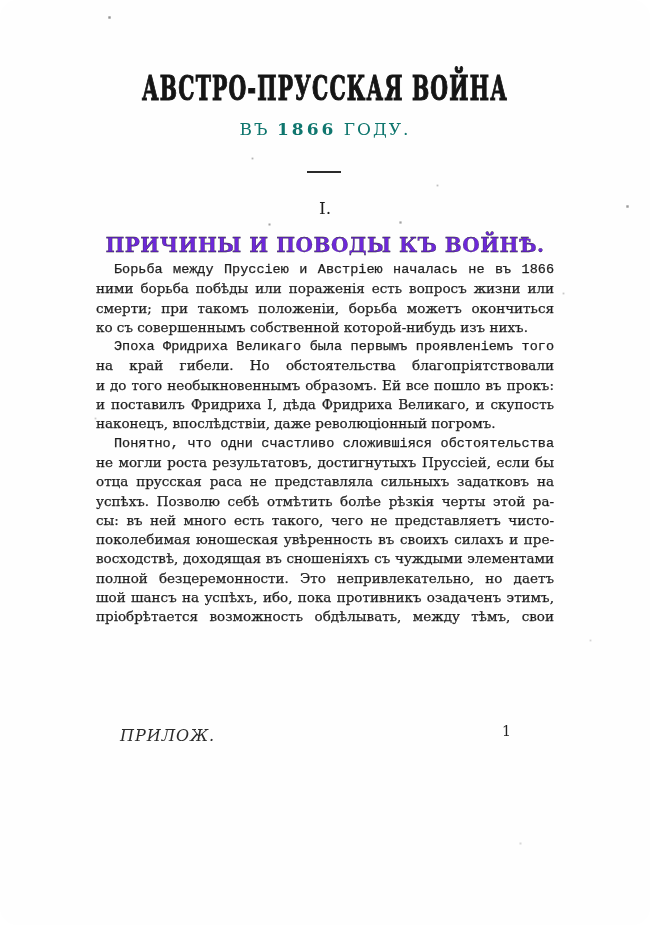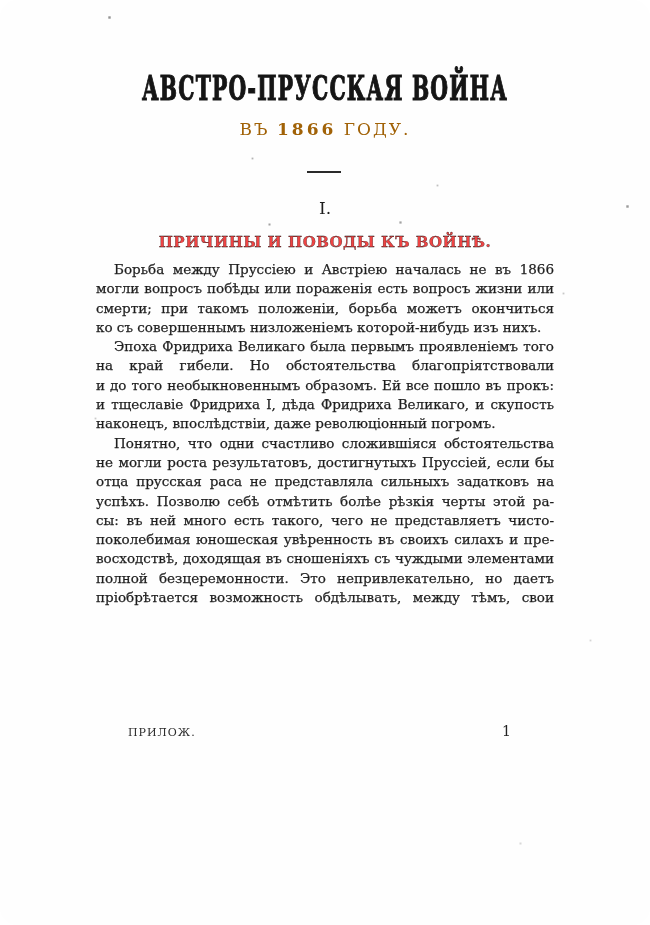--- a/index.html
+++ b/index.html
@@ -36,21 +36,21 @@
     white-space: nowrap;
   }
   .book-subtitle {
     position: absolute;
     top: 119px;
     left: 0;
     width: 650px;
     text-align: center;
     font-size: 17px;
     letter-spacing: 2px;
-    color: #a16207;
+    color: #0f766e;
     white-space: nowrap;
   }
   .book-subtitle .year {
     font-weight: bold;
     letter-spacing: 3px;
   }
   .divider-rule {
     position: absolute;
     top: 171px;
     left: 307px;
@@ -67,23 +67,23 @@
     font-size: 17px;
     color: #1d1d1d;
   }
   .chapter-heading {
     position: absolute;
     top: 233px;
     left: 0;
     width: 650px;
     text-align: center;
     font-weight: bold;
-    font-size: 15px;
+    font-size: 20px;
     letter-spacing: 0.5px;
-    color: #ef4444;
+    color: #6d28d9;
     -webkit-text-stroke: 0.3px #171717;
     white-space: nowrap;
   }
 
   
   .body-text {
     position: absolute;
     top: 260px;
     left: 96px;
     width: 458px;
@@ -97,31 +97,33 @@
     overflow: hidden;
     text-align: justify;
     text-align-last: justify;
     white-space: normal;
   }
   .line.last {
     text-align-last: left;
   }
   .line.first {
     text-indent: 18px;
+    font-family: Liberation Mono, monospace;
   }
 
   
   .printers-signature {
     position: absolute;
     top: 726px;
-    left: 128px;
-    font-size: 11px;
+    left: 120px;
+    font-size: 16px;
     letter-spacing: 1px;
     text-transform: uppercase;
     color: #2b2b2b;
+    font-style: italic;
   }
   .page-number {
     position: absolute;
     top: 723px;
     left: 502px;
     font-size: 14px;
     color: #222222;
   }
 
   
@@ -158,40 +160,41 @@
 
   <div class="divider-rule"></div>
 
   <div class="chapter-number">I.</div>
 
   <div class="chapter-heading">ПРИЧИНЫ И ПОВОДЫ КЪ ВОЙНѢ.</div>
 
   <div class="body-text" style="color: rgb(31, 31, 31);">
       <div class="paragraph">
         <div class="line first">Борьба между Пруссіею и Австріею началась не въ 1866</div>
-        <div class="line">могли вопросъ побѣды или пораженія есть вопросъ жизни или</div>
+        <div class="line">ними борьба побѣды или пораженія есть вопросъ жизни или</div>
         <div class="line">смерти; при такомъ положеніи, борьба можетъ окончиться толь-</div>
-        <div class="line last">ко съ совершеннымъ низложеніемъ которой-нибудь изъ нихъ.</div>
+        <div class="line last">ко съ совершеннымъ собственной которой-нибудь изъ нихъ.</div>
       </div>
       <div class="paragraph">
         <div class="line first">Эпоха Фридриха Великаго была первымъ проявленіемъ того</div>
         <div class="line">на край гибели. Но обстоятельства благопріятствовали Пруссіи</div>
         <div class="line">и до того необыкновеннымъ образомъ. Ей все пошло въ прокъ:</div>
-        <div class="line">и тщеславіе Фридриха I, дѣда Фридриха Великаго, и скупость</div>
+        <div class="line">и поставилъ Фридриха I, дѣда Фридриха Великаго, и скупость</div>
         <div class="line last">наконецъ, впослѣдствіи, даже революціонный погромъ.</div>
       </div>
       <div class="paragraph">
         <div class="line first">Понятно, что одни счастливо сложившіяся обстоятельства</div>
         <div class="line">не могли роста результатовъ, достигнутыхъ Пруссіей, если бы</div>
         <div class="line">отца прусская раса не представляла сильныхъ задатковъ на</div>
         <div class="line">успѣхъ. Позволю себѣ отмѣтить болѣе рѣзкія черты этой ра-</div>
         <div class="line">сы: въ ней много есть такого, чего не представляетъ чисто-</div>
         <div class="line">поколебимая юношеская увѣренность въ своихъ силахъ и пре-</div>
         <div class="line">восходствѣ, доходящая въ сношеніяхъ съ чуждыми элементами до</div>
         <div class="line">полной безцеремонности. Это непривлекательно, но даетъ боль-</div>
+        <div class="line">шой шансъ на успѣхъ, ибо, пока противникъ озадаченъ этимъ,</div>
         <div class="line last">пріобрѣтается возможность обдѣлывать, между тѣмъ, свои дѣла.</div>
       </div>
     </div>
 
   <div class="printers-signature">прилож.</div>
 
   <div class="page-number">1</div>
 
   <div class="specks"></div>
 

